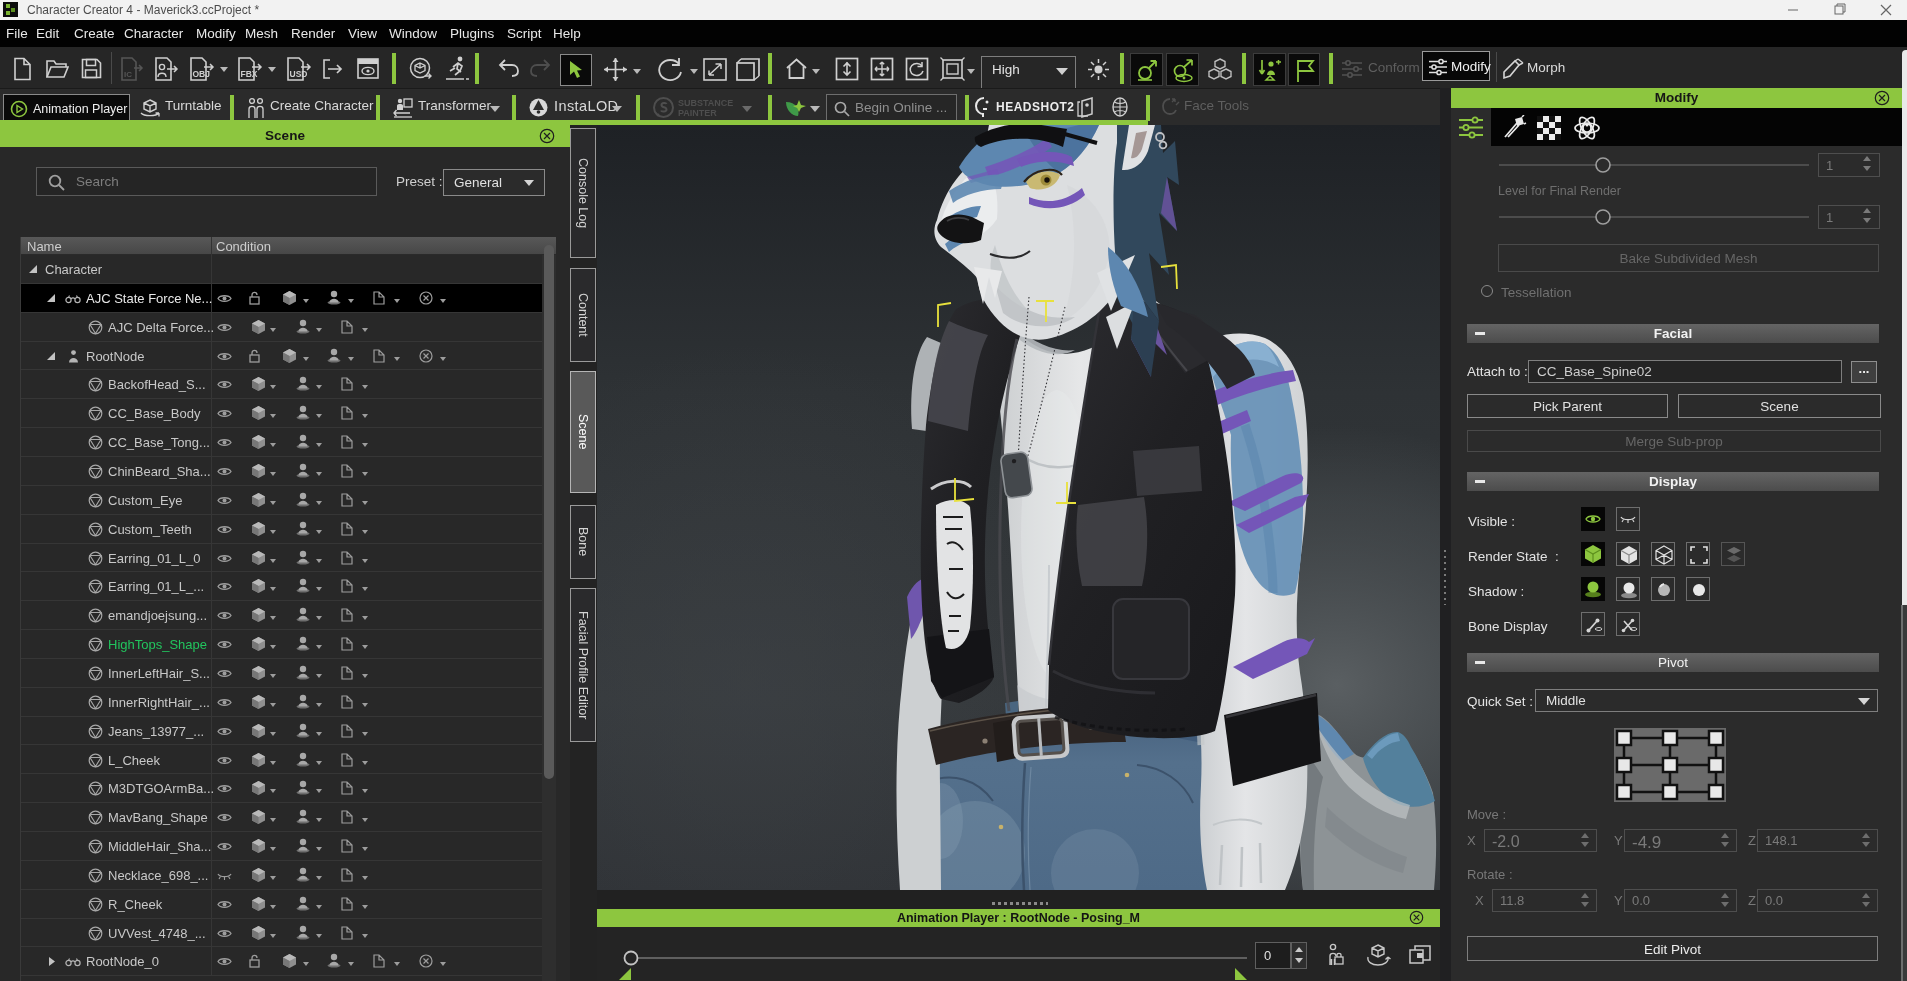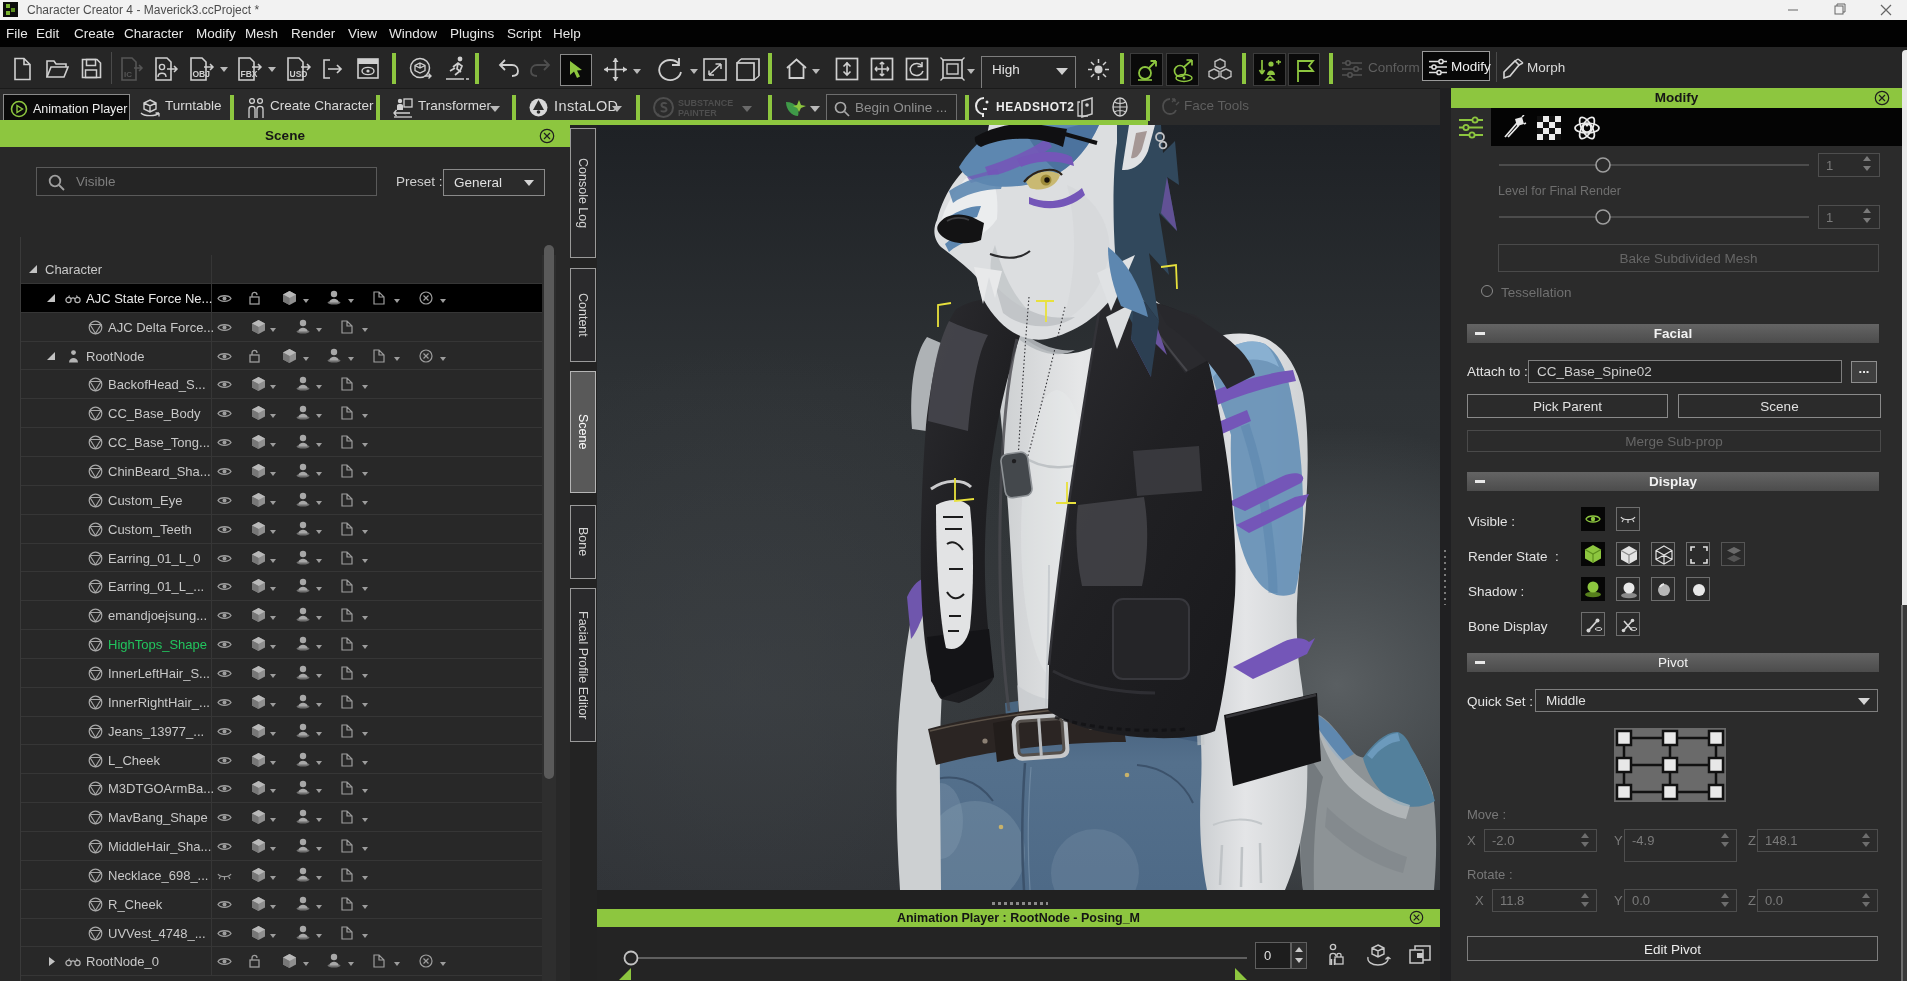--- a/index.html
+++ b/index.html
@@ -343,26 +343,31 @@
         <svg class="ico" style="left:539px;top:3px" width="16" height="16" viewBox="0 0 16 16">
           <circle cx="8" cy="8" r="6.7" fill="none" stroke="#1e1e1e" stroke-width="1.2"></circle>
           <path d="M5,5 L11,11 M11,5 L5,11" stroke="#1e1e1e" stroke-width="1.2"></path>
         </svg>
       </div>
 <div class="abs" style="left:36px;top:42px;width:341px;height:29px;border:1px solid #5a5a5a;background:#252525">
         <svg class="ico" style="left:11px;top:6px" width="17" height="17" viewBox="0 0 17 17">
           <circle cx="7" cy="7" r="5.3" fill="none" stroke="#9f9f9f" stroke-width="1.8"></circle>
           <path d="M11,11 L16,16" stroke="#9f9f9f" stroke-width="1.8"></path>
         </svg>
-        <span class="abs" style="left:39px;top:6px;font-size:13.5px;color:#7e7e7e">Visible</span>
+        <span class="abs" style="left:39px;top:6px;font-size:13.5px;color:#7e7e7e">Search</span>
       </div>
 <span class="abs" style="left:396px;top:49px;font-size:13.5px;color:#cfcfcf">Preset :</span>
 <div class="abs" style="left:443px;top:44px;width:102px;height:27px;border:1px solid #8a8a8a;background:#2b2b2b">
         <span class="abs" style="left:10px;top:5px;font-size:13.5px;color:#e0e0e0">General</span>
         <div class="caret" style="left:80px;top:10px;border-left-width:5.5px;border-right-width:5.5px;border-top-width:6.5px;border-top-color:#d5d5d5"></div>
+      </div>
+<div class="abs" style="left:20px;top:112px;width:536px;height:18px;background:linear-gradient(#585858,#474747);border-bottom:1px solid #2a2a2a">
+        <span class="abs" style="left:7px;top:2px;font-size:13px;color:#cdcdcd">Name</span>
+        <span class="abs" style="left:196px;top:2px;font-size:13px;color:#cdcdcd">Condition</span>
+        <div class="abs" style="left:191px;top:0;width:1px;height:18px;background:#333"></div>
       </div>
 <div class="abs" style="left:20px;top:130.0px;width:522px;height:28.85px;border-bottom:1px solid #363636">
 <div class="abs" style="left:191px;top:0;width:1px;height:29px;background:#363636"></div>
         <svg class="ico" style="left:8px;top:9px" width="10" height="10" viewBox="0 0 10 10">
           <path d="M9,1 L9,9 L1,9 Z" fill="#c3c3c3"></path>
         </svg>
         <span class="abs" style="left:25px;top:7px;font-size:13px;color:#c8c8c8">Character</span>
       </div>
 <div class="abs" style="left:20px;top:158.8px;width:522px;height:28.85px;background:#000;border-bottom:1px solid #363636">
 <div class="abs" style="left:191px;top:0;width:1px;height:29px;background:#363636"></div>
@@ -1518,26 +1523,26 @@
             <rect x="49" y="30" width="14" height="14"></rect>
             <rect x="95" y="30" width="14" height="14"></rect>
     <rect x="3" y="57" width="14" height="14"></rect>
             <rect x="49" y="57" width="14" height="14"></rect>
             <rect x="95" y="57" width="14" height="14"></rect>
    </g>
   </svg>
  </div>
  <div class="abs" style="left:16px;top:719px;font-size:13px;color:#787878">Move :</div>
  <div class="abs" style="left:16px;top:745px;font-size:13px;color:#787878">X</div>
- <div class="abs" style="left:33px;top:741px;width:113px;height:23px;border:1px solid #4e4e4e;color:#7a7a7a;font-size:13px;padding:3px 0 0 7px">-2.0
+ <div class="abs" style="left:33px;top:741px;width:113px;height:23px;border:1px solid #4e4e4e;color:#7a7a7a;font-size:16px;padding:3px 0 0 7px">-2.0
   <div class="abs" style="left:96px;top:3px;width:0;height:0;border-left:4px solid transparent;border-right:4px solid transparent;border-bottom:5px solid #6e6e6e"></div>
   <div class="abs" style="left:96px;top:12px;width:0;height:0;border-left:4px solid transparent;border-right:4px solid transparent;border-top:5px solid #6e6e6e"></div>
  </div>
  <div class="abs" style="left:163px;top:745px;font-size:13px;color:#787878">Y</div>
- <div class="abs" style="left:173px;top:741px;width:113px;height:33px;border:1px solid #4e4e4e;color:#7a7a7a;font-size:13px;padding:3px 0 0 7px">-4.9
+ <div class="abs" style="left:173px;top:741px;width:113px;height:23px;border:1px solid #4e4e4e;color:#7a7a7a;font-size:17px;padding:3px 0 0 7px">-4.9
   <div class="abs" style="left:96px;top:3px;width:0;height:0;border-left:4px solid transparent;border-right:4px solid transparent;border-bottom:5px solid #6e6e6e"></div>
   <div class="abs" style="left:96px;top:12px;width:0;height:0;border-left:4px solid transparent;border-right:4px solid transparent;border-top:5px solid #6e6e6e"></div>
  </div>
  <div class="abs" style="left:297px;top:745px;font-size:13px;color:#787878">Z</div>
  <div class="abs" style="left:306px;top:741px;width:121px;height:23px;border:1px solid #4e4e4e;color:#7a7a7a;font-size:13px;padding:3px 0 0 7px">148.1
   <div class="abs" style="left:104px;top:3px;width:0;height:0;border-left:4px solid transparent;border-right:4px solid transparent;border-bottom:5px solid #6e6e6e"></div>
   <div class="abs" style="left:104px;top:12px;width:0;height:0;border-left:4px solid transparent;border-right:4px solid transparent;border-top:5px solid #6e6e6e"></div>
  </div>
  <div class="abs" style="left:16px;top:779px;font-size:13px;color:#787878">Rotate :</div>
  <div class="abs" style="left:24px;top:805px;font-size:13px;color:#787878">X</div>

